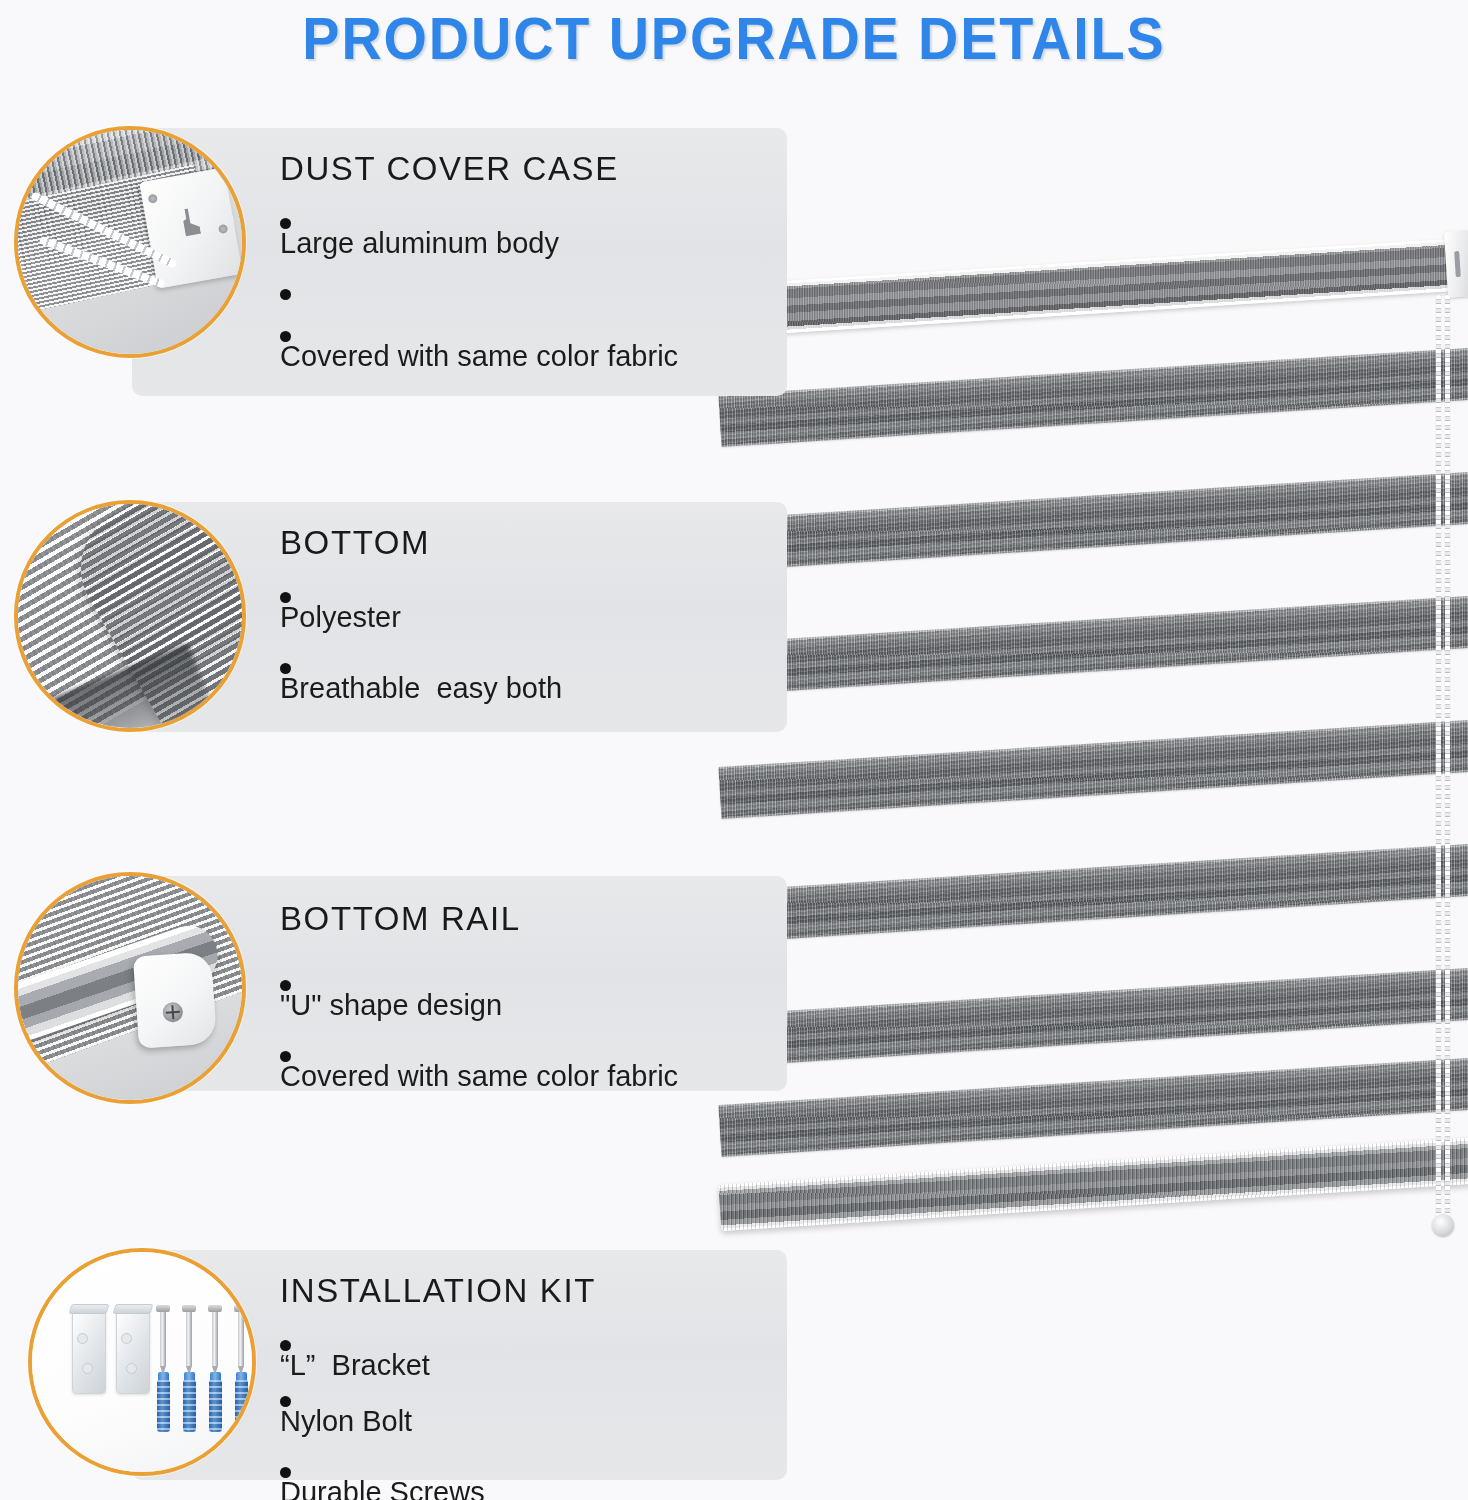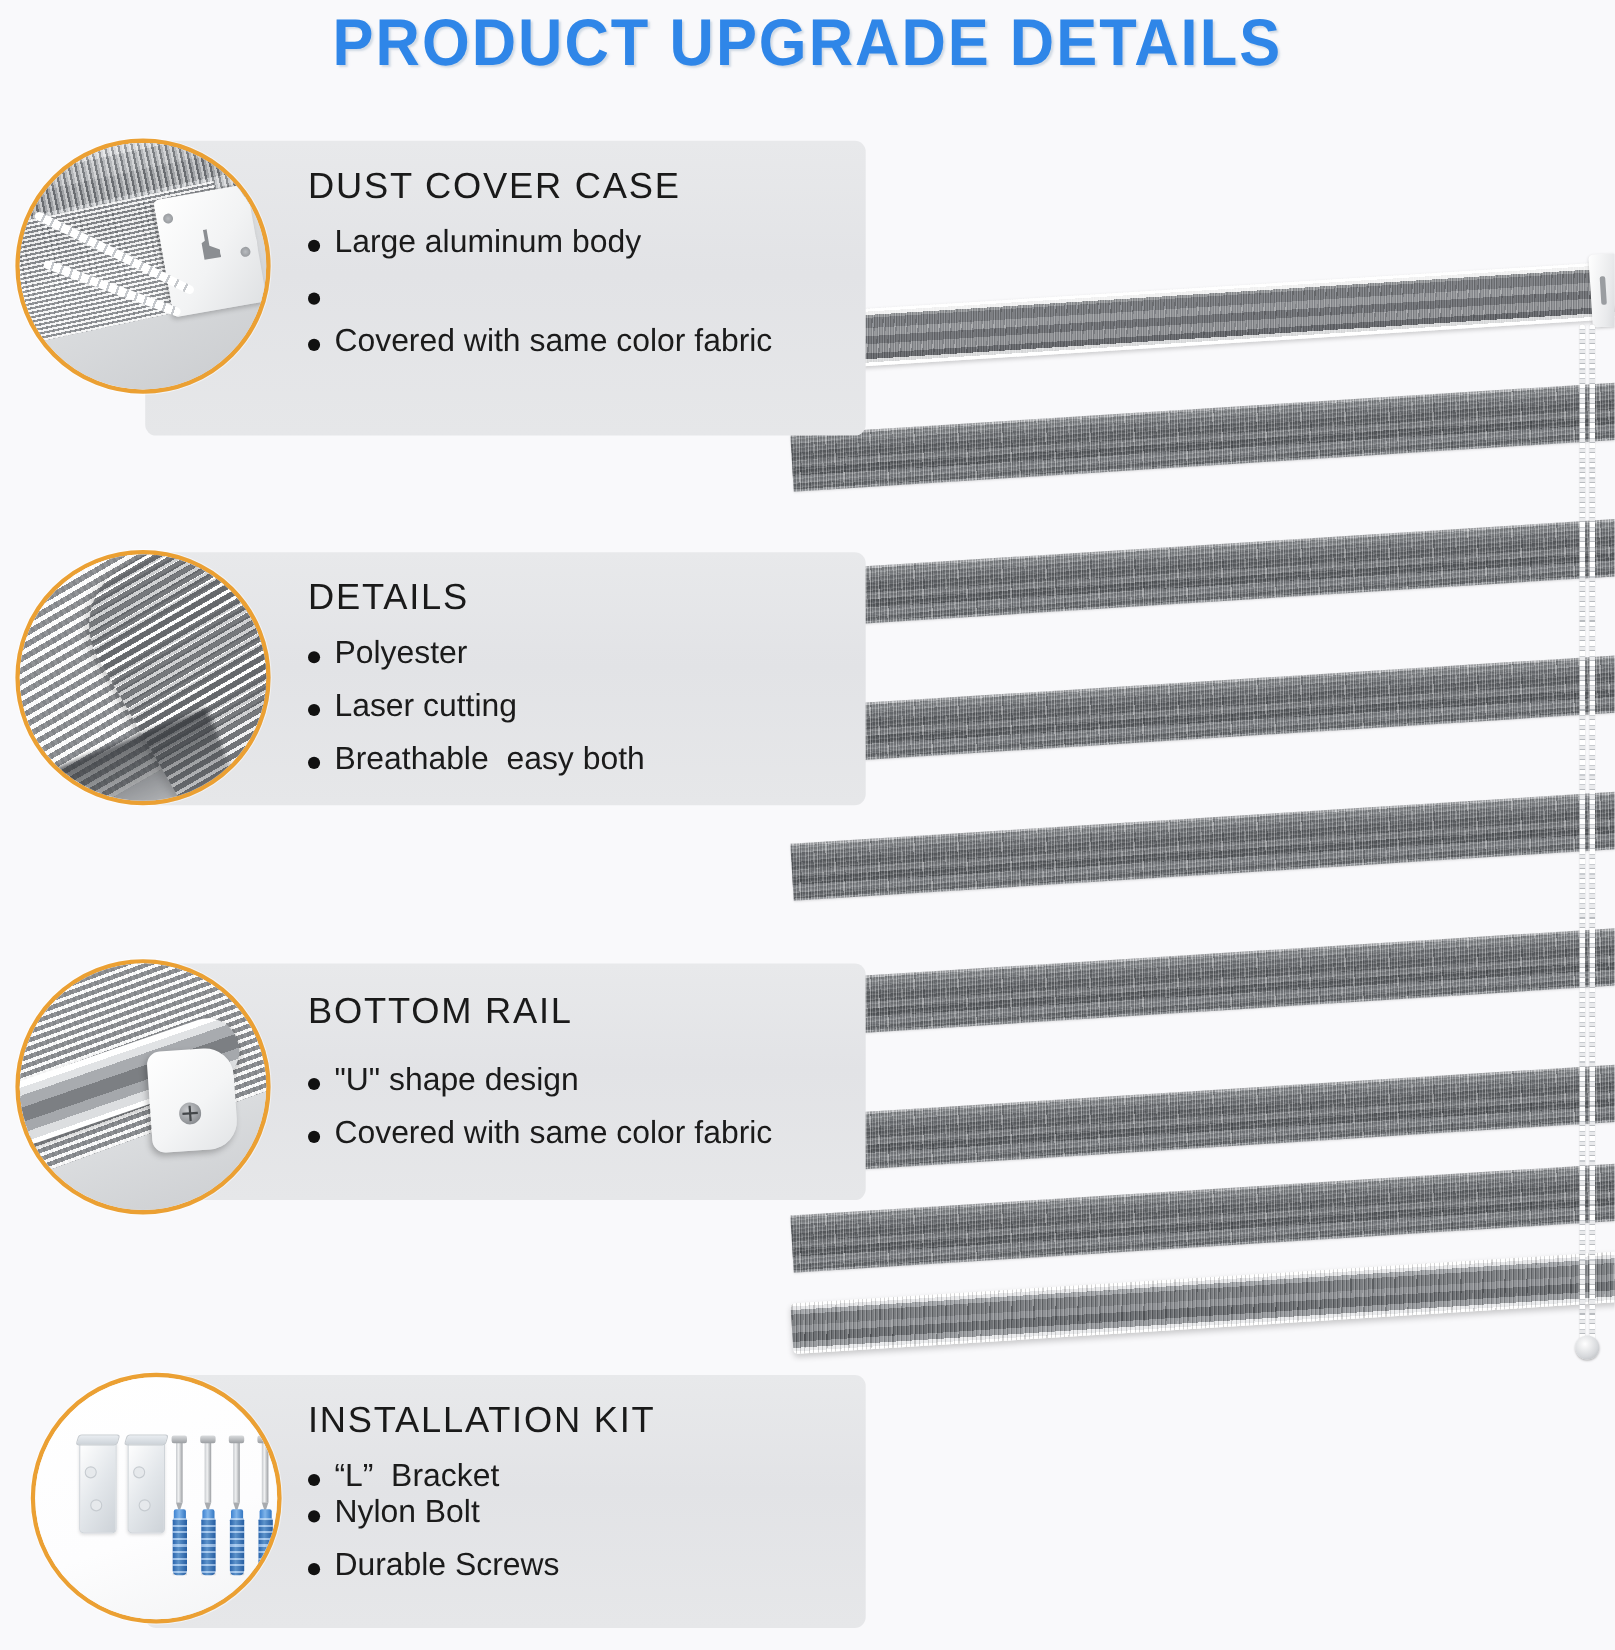--- a/index.html
+++ b/index.html
@@ -175,20 +175,21 @@
     position:absolute;
     list-style:none;
   }
   .bullets li{
     display:flex;
     align-items:flex-start;
     color:#1b1b1b;
     font-size:29px;
     line-height:1.0;
     white-space:pre;
+    flex-direction:column;
   }
   .bullets li .dot{
     width:11px; height:11px;
     background:#111;
     border-radius:50%;
     margin-right:13px;
     margin-top:12px;
     flex:0 0 auto;
   }
 
@@ -493,29 +494,25 @@
   <div class="c1-cap">
     <div class="hole"></div>
     <div class="scr1"></div>
     <div class="scr2"></div>
   </div>
   <div class="c1-chain"></div>
   <div class="c1-chain2"></div>
 </div>
 
 <div class="panel" style="left:132px; top:502px; width:655px; height:230px;">
-  <div class="ptitle" style="left:148px; top:22px;">DETAILS</div>
+  <div class="ptitle" style="left:148px; top:22px;">BOTTOM</div>
   <ul class="bullets" style="left:148px; top:78px;">
     <li>
       <span class="dot"></span>
       <span>Polyester</span>
-    </li>
-    <li style="margin-top:19px;">
-      <span class="dot"></span>
-      <span>Laser cutting</span>
     </li>
     <li style="margin-top:19px;">
       <span class="dot"></span>
       <span>Breathable  easy both</span>
     </li>
   </ul>
 </div>
 
 <div class="circ" style="left:14px; top:500px; width:232px; height:232px;">
   <div class="c2-bg"></div>

